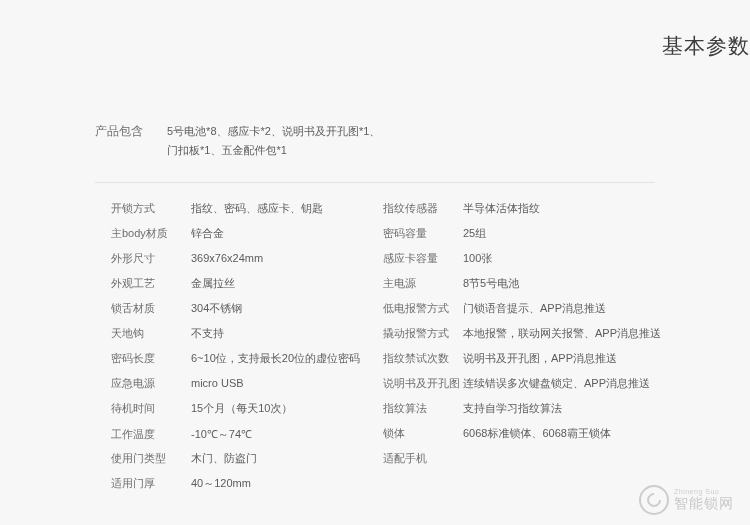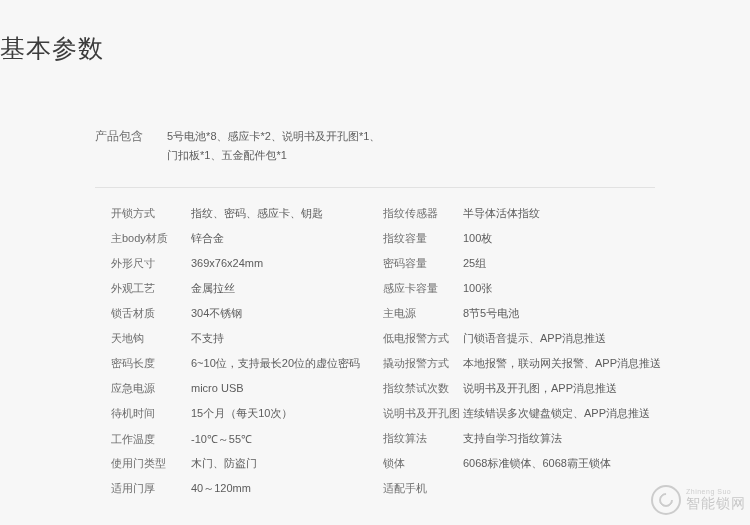--- a/index.html
+++ b/index.html
@@ -15,22 +15,22 @@
     overflow: hidden;
     position: relative;
   }
   .page {
     position: relative;
     width: 750px;
     height: 525px;
     background: #f7f7f7;
   }
   .title {
-    text-align: left;
-    font-size: 25px;
+    text-align: right;
+    font-size: 21px;
     color: #3c3c3c;
     letter-spacing: 1px;
     padding-top: 32px;
     font-weight: normal;
     margin: 0;
   }
   .content {
     margin: 0 auto;
     width: 560px;
     padding-top: 62px;
@@ -81,21 +81,21 @@
     white-space: nowrap;
   }
   .spec-val {
     font-size: 11px;
     color: #5c5c5c;
     white-space: nowrap;
     margin-left: 12px;
   }
   .watermark {
     position: absolute;
-    right: 4px;
+    right: 16px;
     bottom: 10px;
     display: flex;
     align-items: center;
     opacity: 0.45;
   }
   .wm-logo {
     width: 26px;
     height: 26px;
     border-radius: 50%;
     border: 2px solid #9a9a9a;
@@ -181,40 +181,36 @@
         <div class="spec-row">
           <div class="spec-key">应急电源</div>
           <div class="spec-val">micro USB</div>
         </div>
         <div class="spec-row">
           <div class="spec-key">待机时间</div>
           <div class="spec-val">15个月（每天10次）</div>
         </div>
         <div class="spec-row">
           <div class="spec-key">工作温度</div>
-          <div class="spec-val">-10℃～55℃</div>
+          <div class="spec-val">-10℃～74℃</div>
         </div>
         <div class="spec-row">
           <div class="spec-key">使用门类型</div>
           <div class="spec-val">木门、防盗门</div>
         </div>
         <div class="spec-row">
           <div class="spec-key">适用门厚</div>
           <div class="spec-val">40～120mm</div>
         </div>
       </div>
 
       <div class="spec-col">
         <div class="spec-row">
           <div class="spec-key">指纹传感器</div>
           <div class="spec-val">半导体活体指纹</div>
-        </div>
-        <div class="spec-row">
-          <div class="spec-key">指纹容量</div>
-          <div class="spec-val">100枚</div>
         </div>
         <div class="spec-row">
           <div class="spec-key">密码容量</div>
           <div class="spec-val">25组</div>
         </div>
         <div class="spec-row">
           <div class="spec-key">感应卡容量</div>
           <div class="spec-val">100张</div>
         </div>
         <div class="spec-row">

